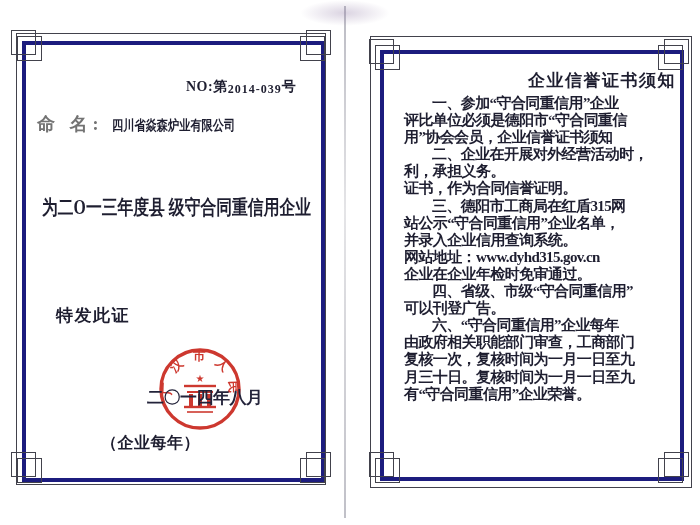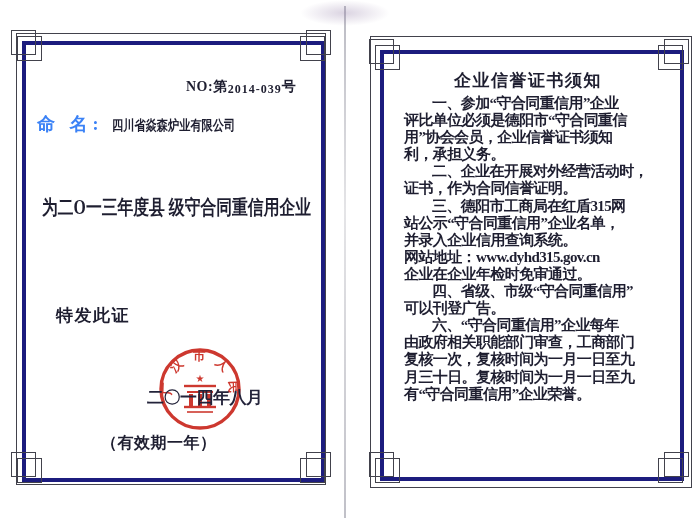--- a/index.html
+++ b/index.html
@@ -13,31 +13,31 @@
   .navy-rect{position:absolute;border:4px solid #1c1c7e;background:transparent;}
   .csq{position:absolute;width:23px;height:23px;border:1.6px solid #42424c;background:transparent;}
   
   .fold-line{position:absolute;left:344px;top:6px;width:2px;height:512px;
     background:linear-gradient(to bottom,rgba(130,130,145,.55),rgba(150,150,160,.25) 40%,rgba(130,130,145,.5));}
   .crease-smudge{position:absolute;left:300px;top:0px;width:90px;height:26px;
     background:radial-gradient(ellipse at center,rgba(150,130,170,.35),rgba(150,130,170,0) 70%);}
   
   .cert-no{position:absolute;left:186px;top:78px;color:#1e1e30;font-weight:bold;font-size:14px;letter-spacing:.5px;white-space:nowrap;}
   .cert-no .digits{font-size:12px;position:relative;top:2px;letter-spacing:1px;text-align:right;}
-  .name-label{position:absolute;left:37px;top:112px;color:#3b82f6;font-weight:bold;font-size:18px;letter-spacing:5px;white-space:nowrap;}
+  .name-label{position:absolute;left:37px;top:112px;color:#737373;font-weight:bold;font-size:18px;letter-spacing:5px;white-space:nowrap;}
   .name-value{position:absolute;left:112px;top:117px;color:#1e1e30;font-weight:bold;font-size:14px;
     transform:scaleX(.8);transform-origin:left center;white-space:nowrap;letter-spacing:0;}
   .award-line{position:absolute;left:42px;top:194px;color:#1e1e30;font-weight:bold;font-size:20px;
     transform:scaleX(.79);transform-origin:left center;white-space:nowrap;}
   .issue-line{position:absolute;left:56px;top:304px;color:#1e1e30;font-weight:bold;font-size:17px;letter-spacing:1.5px;white-space:nowrap;}
   .date-line{position:absolute;left:147px;top:386px;color:#23233a;font-weight:bold;font-size:17px;letter-spacing:-.5px;white-space:nowrap;z-index:3;font-family:Liberation Mono, monospace;}
   .validity-line{position:absolute;left:101px;top:433px;color:#1e1e30;font-weight:bold;font-size:16px;letter-spacing:.5px;white-space:nowrap;}
   .seal{position:absolute;left:157px;top:346px;width:86px;height:86px;z-index:2;opacity:.92;}
   
-  .notice-title{position:absolute;left:380px;top:69px;width:296px;text-align:center;
+  .notice-title{position:absolute;left:380px;top:69px;width:296px;text-align:right;
     color:#1e1e30;font-weight:bold;font-size:17px;letter-spacing:1.5px;}
   .notice-body{position:absolute;left:404px;top:95px;width:238px;}
   .notice-line{color:#1e1e30;font-weight:bold;font-size:15px;letter-spacing:-.6px;
     line-height:17.1px;height:17.1px;white-space:nowrap;}
   .notice-line.indent{padding-left:28px;}
 </style>
 </head>
 <body>
 
 <div>
@@ -76,21 +76,21 @@
       <path d="M30,46 L56,46" stroke-width="2" fill="none"></path>
       <rect x="32" y="48" width="4" height="12" stroke="none"></rect>
       <rect x="41" y="48" width="4" height="12" stroke="none"></rect>
       <rect x="50" y="48" width="4" height="12" stroke="none"></rect>
       <path d="M27,61 L59,61" stroke-width="2.4" fill="none"></path>
       <path d="M30,66 L56,66" stroke-width="1.6" fill="none"></path>
     </g>
   </svg>
 
   <div class="date-line">二〇一四年八月</div>
-  <div class="validity-line">（有效期一年）</div>
+  <div class="validity-line">（企业每年）</div>
 </div>
 
 <div class="fold-line"></div>
 <div class="crease-smudge"></div>
 
 <div>
 
   <div class="thin-rect" style="left:370px;top:36px;width:320px;height:450px;"></div>
   <div class="navy-rect" style="left:380px;top:50px;width:296px;height:423px;"></div>
   <div class="csq" style="left:369px;top:39px;"></div>
@@ -100,22 +100,22 @@
   <div class="csq" style="left:369px;top:452px;"></div>
   <div class="csq" style="left:375px;top:458px;"></div>
   <div class="csq" style="left:664px;top:452px;"></div>
   <div class="csq" style="left:658px;top:458px;"></div>
 
   <div class="notice-title">企业信誉证书须知</div>
   <div class="notice-body">
     <div class="notice-line indent">一、参加“守合同重信用”企业</div>
     <div class="notice-line">评比单位必须是德阳市“守合同重信</div>
     <div class="notice-line">用”协会会员，企业信誉证书须知</div>
+    <div class="notice-line indent">二、企业在开展对外经营活动时，</div>
     <div class="notice-line">利，承担义务。</div>
-    <div class="notice-line indent">二、企业在开展对外经营活动时，</div>
     <div class="notice-line">证书，作为合同信誉证明。</div>
     <div class="notice-line indent">三、德阳市工商局在红盾315网</div>
     <div class="notice-line">站公示“守合同重信用”企业名单，</div>
     <div class="notice-line">并录入企业信用查询系统。</div>
     <div class="notice-line">网站地址：www.dyhd315.gov.cn</div>
     <div class="notice-line">企业在企业年检时免审通过。</div>
     <div class="notice-line indent">四、省级、市级“守合同重信用”</div>
     <div class="notice-line">可以刊登广告。</div>
     <div class="notice-line indent">六、“守合同重信用”企业每年</div>
     <div class="notice-line">由政府相关职能部门审查，工商部门</div>

